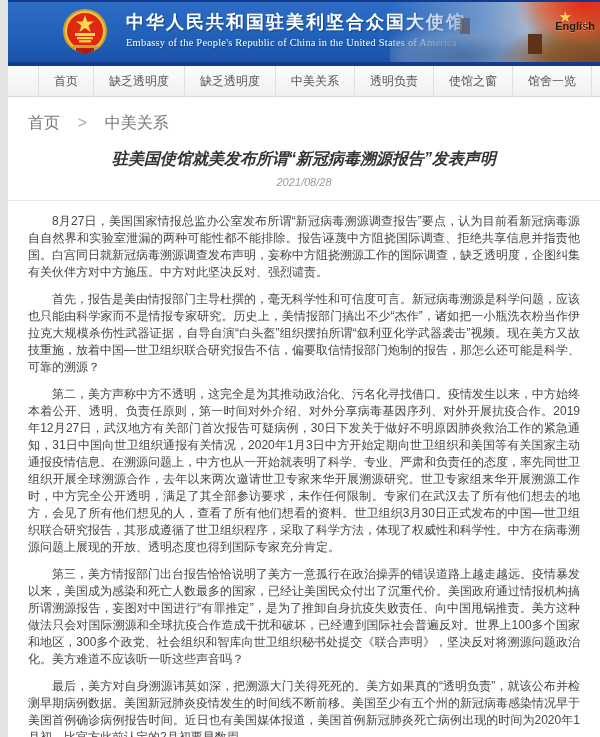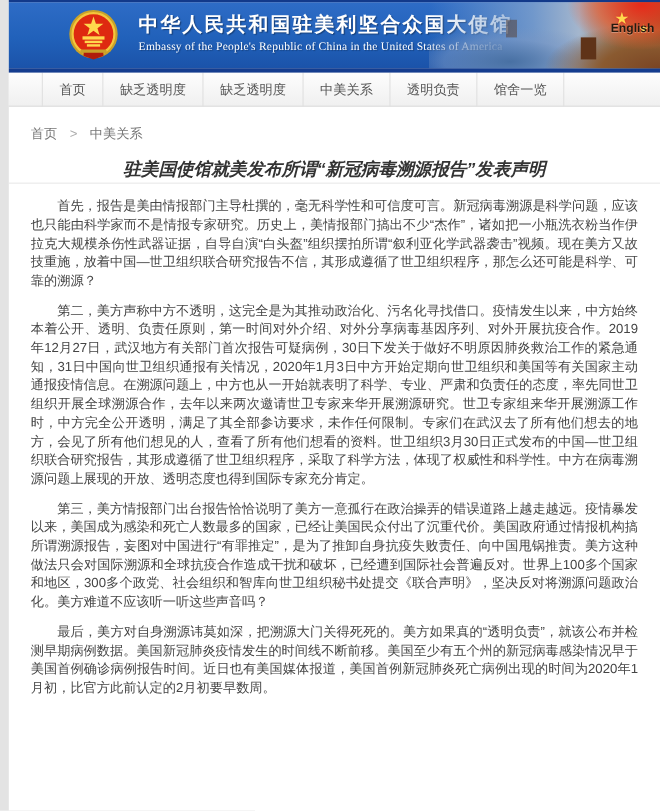--- a/index.html
+++ b/index.html
@@ -45,21 +45,21 @@
     border-bottom:1px solid #d7d7d7;
     padding-left:30px;box-sizing:border-box;
   }
   .nav-item{
     font-size:12px;color:#555;padding:0 15px;line-height:31px;height:31px;
     border-right:1px solid #e0e0e0;cursor:pointer;white-space:nowrap;
   }
   .nav-item:first-child{border-left:1px solid #e0e0e0;}
 
   
-  .breadcrumb{padding:16px 0 0 20px;font-size:12px;color:#999;}
+  .breadcrumb{padding:16px 0 0 20px;font-size:16px;color:#999;font-family:Liberation Mono, monospace;}
   .breadcrumb a{color:#777;text-decoration:none;cursor:pointer;}
   .breadcrumb .sep{margin:0 8px;color:#aaa;}
 
   
   .article-head{padding:14px 20px 0;border-bottom:1px solid #e8e8e8;font-style:italic;}
   .article-title{margin:0;text-align:center;font-size:16px;font-weight:bold;color:#333;line-height:22px;}
   .article-date{text-align:center;font-size:11px;color:#9a9a9a;margin:6px 0 12px;}
   .article-body{padding:12px 20px 14px;}
   .article-body p{
     margin:0 0 10px;font-size:12px;line-height:17px;color:#454545;
@@ -93,35 +93,38 @@
     </div>
     <a class="english-link">English</a>
   </div>
 
   <div class="nav-bar">
     <div class="nav-item">首页</div>
     <div class="nav-item">缺乏透明度</div>
     <div class="nav-item">缺乏透明度</div>
     <div class="nav-item">中美关系</div>
     <div class="nav-item">透明负责</div>
+    <div class="nav-item">使馆之窗</div>
     <div class="nav-item">馆舍一览</div>
 
   </div>
 
   <div class="breadcrumb">
     <a>首页</a>
     <span class="sep">&gt;</span>
     <a>中美关系</a>
   </div>
 
   <div class="article-head">
     <h2 class="article-title">驻美国使馆就美发布所谓“新冠病毒溯源报告”发表声明</h2>
+    <div class="article-date">2021/08/28</div>
   </div>
 
   <div class="article-body">
-    <p>首先，报告是美由情报部门主导杜撰的，毫无科学性和可信度可言。新冠病毒溯源是科学问题，应该也只能由科学家而不是情报专家研究。历史上，美情报部门搞出不少“杰作”，诸如把一小瓶洗衣粉当作伊拉克大规模杀伤性武器证据，自导自演“白头盔”组织摆拍所谓“叙利亚化学武器袭击”视频。现在美方又故技重施，放着中国—世卫组织联合研究报告不信，其形成遵循了世卫组织程序，那怎么还可能是科学、可靠的溯源？</p>
+    <p>8月27日，美国国家情报总监办公室发布所谓“新冠病毒溯源调查报告”要点，认为目前看新冠病毒源自自然界和实验室泄漏的两种可能性都不能排除。报告诬蔑中方阻挠国际调查、拒绝共享信息并指责他国。白宫同日就新冠病毒溯源调查发布声明，妄称中方阻挠溯源工作的国际调查，缺乏透明度，企图纠集有关伙伴方对中方施压。中方对此坚决反对、强烈谴责。</p>
+    <p>首先，报告是美由情报部门主导杜撰的，毫无科学性和可信度可言。新冠病毒溯源是科学问题，应该也只能由科学家而不是情报专家研究。历史上，美情报部门搞出不少“杰作”，诸如把一小瓶洗衣粉当作伊拉克大规模杀伤性武器证据，自导自演“白头盔”组织摆拍所谓“叙利亚化学武器袭击”视频。现在美方又故技重施，放着中国—世卫组织联合研究报告不信，偏要取信情报部门炮制的报告，那怎么还可能是科学、可靠的溯源？</p>
     <p>第二，美方声称中方不透明，这完全是为其推动政治化、污名化寻找借口。疫情发生以来，中方始终本着公开、透明、负责任原则，第一时间对外介绍、对外分享病毒基因序列、对外开展抗疫合作。2019年12月27日，武汉地方有关部门首次报告可疑病例，30日下发关于做好不明原因肺炎救治工作的紧急通知，31日中国向世卫组织通报有关情况，2020年1月3日中方开始定期向世卫组织和美国等有关国家主动通报疫情信息。在溯源问题上，中方也从一开始就表明了科学、专业、严肃和负责任的态度，率先同世卫组织开展全球溯源合作，去年以来两次邀请世卫专家来华开展溯源研究。世卫专家组来华开展溯源工作时，中方完全公开透明，满足了其全部参访要求，未作任何限制。专家们在武汉去了所有他们想去的地方，会见了所有他们想见的人，查看了所有他们想看的资料。世卫组织3月30日正式发布的中国—世卫组织联合研究报告，其形成遵循了世卫组织程序，采取了科学方法，体现了权威性和科学性。中方在病毒溯源问题上展现的开放、透明态度也得到国际专家充分肯定。</p>
     <p>第三，美方情报部门出台报告恰恰说明了美方一意孤行在政治操弄的错误道路上越走越远。疫情暴发以来，美国成为感染和死亡人数最多的国家，已经让美国民众付出了沉重代价。美国政府通过情报机构搞所谓溯源报告，妄图对中国进行“有罪推定”，是为了推卸自身抗疫失败责任、向中国甩锅推责。美方这种做法只会对国际溯源和全球抗疫合作造成干扰和破坏，已经遭到国际社会普遍反对。世界上100多个国家和地区，300多个政党、社会组织和智库向世卫组织秘书处提交《联合声明》，坚决反对将溯源问题政治化。美方难道不应该听一听这些声音吗？</p>
     <p>最后，美方对自身溯源讳莫如深，把溯源大门关得死死的。美方如果真的“透明负责”，就该公布并检测早期病例数据。美国新冠肺炎疫情发生的时间线不断前移。美国至少有五个州的新冠病毒感染情况早于美国首例确诊病例报告时间。近日也有美国媒体报道，美国首例新冠肺炎死亡病例出现的时间为2020年1月初，比官方此前认定的2月初要早数周。</p>
 
   </div>
 
 </div>
 
 </body></html>

